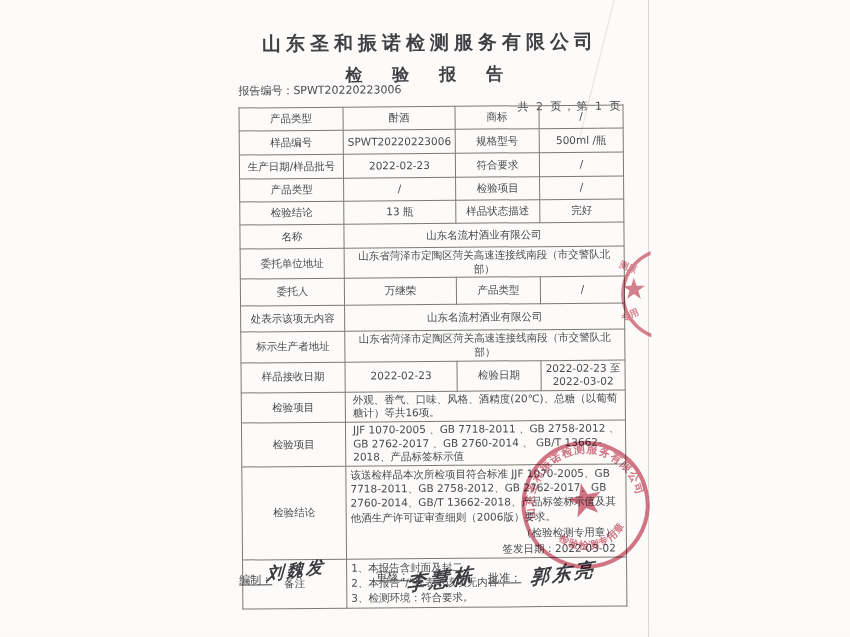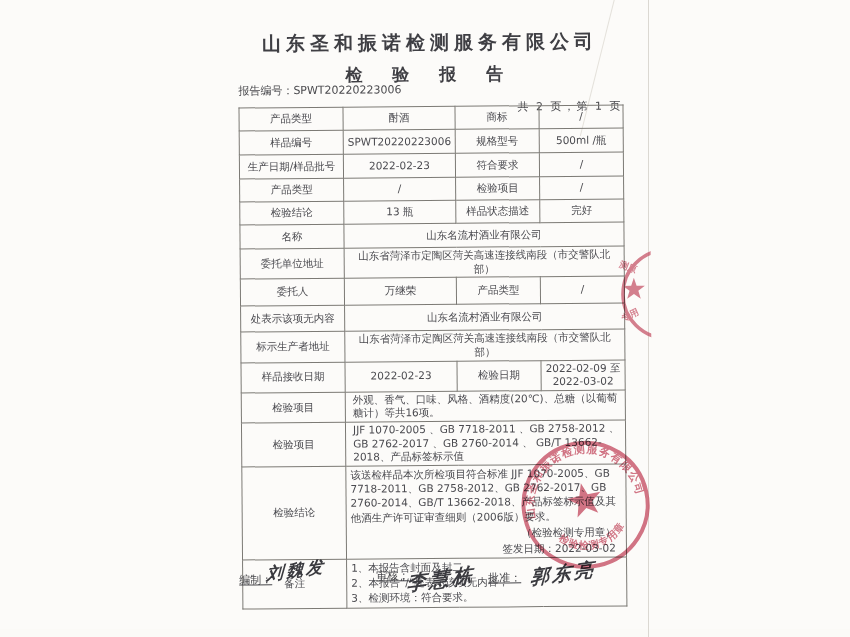--- a/index.html
+++ b/index.html
@@ -106,21 +106,21 @@
           </tr>
           <tr style="height: 26px;">
             <td>标示生产者地址</td>
             <td colspan="3">山东省菏泽市定陶区菏关高速连接线南段（市交警队北部）</td>
           </tr>
           <tr style="height: 28px;">
             <td>样品接收日期</td>
             <td>2022-02-23</td>
             <td>检验日期</td>
             <td colspan="1">
-              <div class="">2022-02-09 至</div>
+              <div class="">2022-02-23 至</div>
               <div class="">2022-03-02</div>
             </td>
           </tr>
           <tr style="height: 28px;">
             <td>检验项目</td>
             <td colspan="3" class="left">外观、香气、口味、风格、酒精度(20℃)、总糖（以葡萄糖计）等共16项。</td>
           </tr>
           <tr style="height: 30px;">
             <td>检验项目</td>
             <td colspan="3" class="left">JJF 1070-2005 、GB 7718-2011 、GB 2758-2012 、GB 2762-2017 、GB 2760-2014 、 GB/T 13662-2018、产品标签标示值</td>

